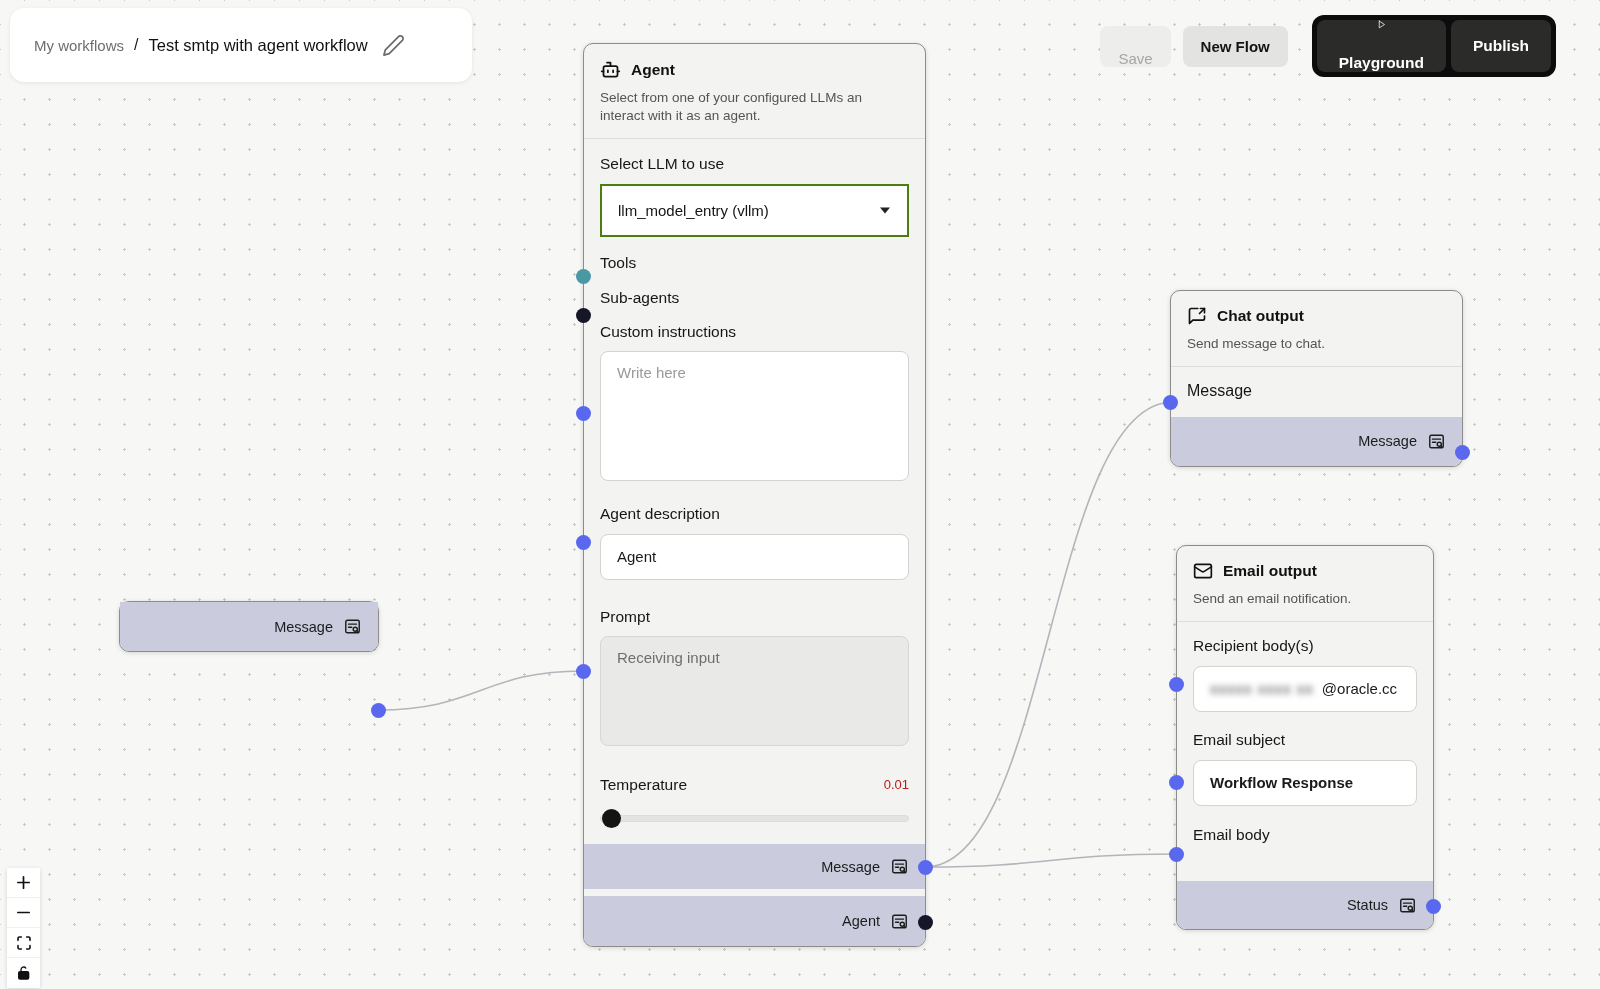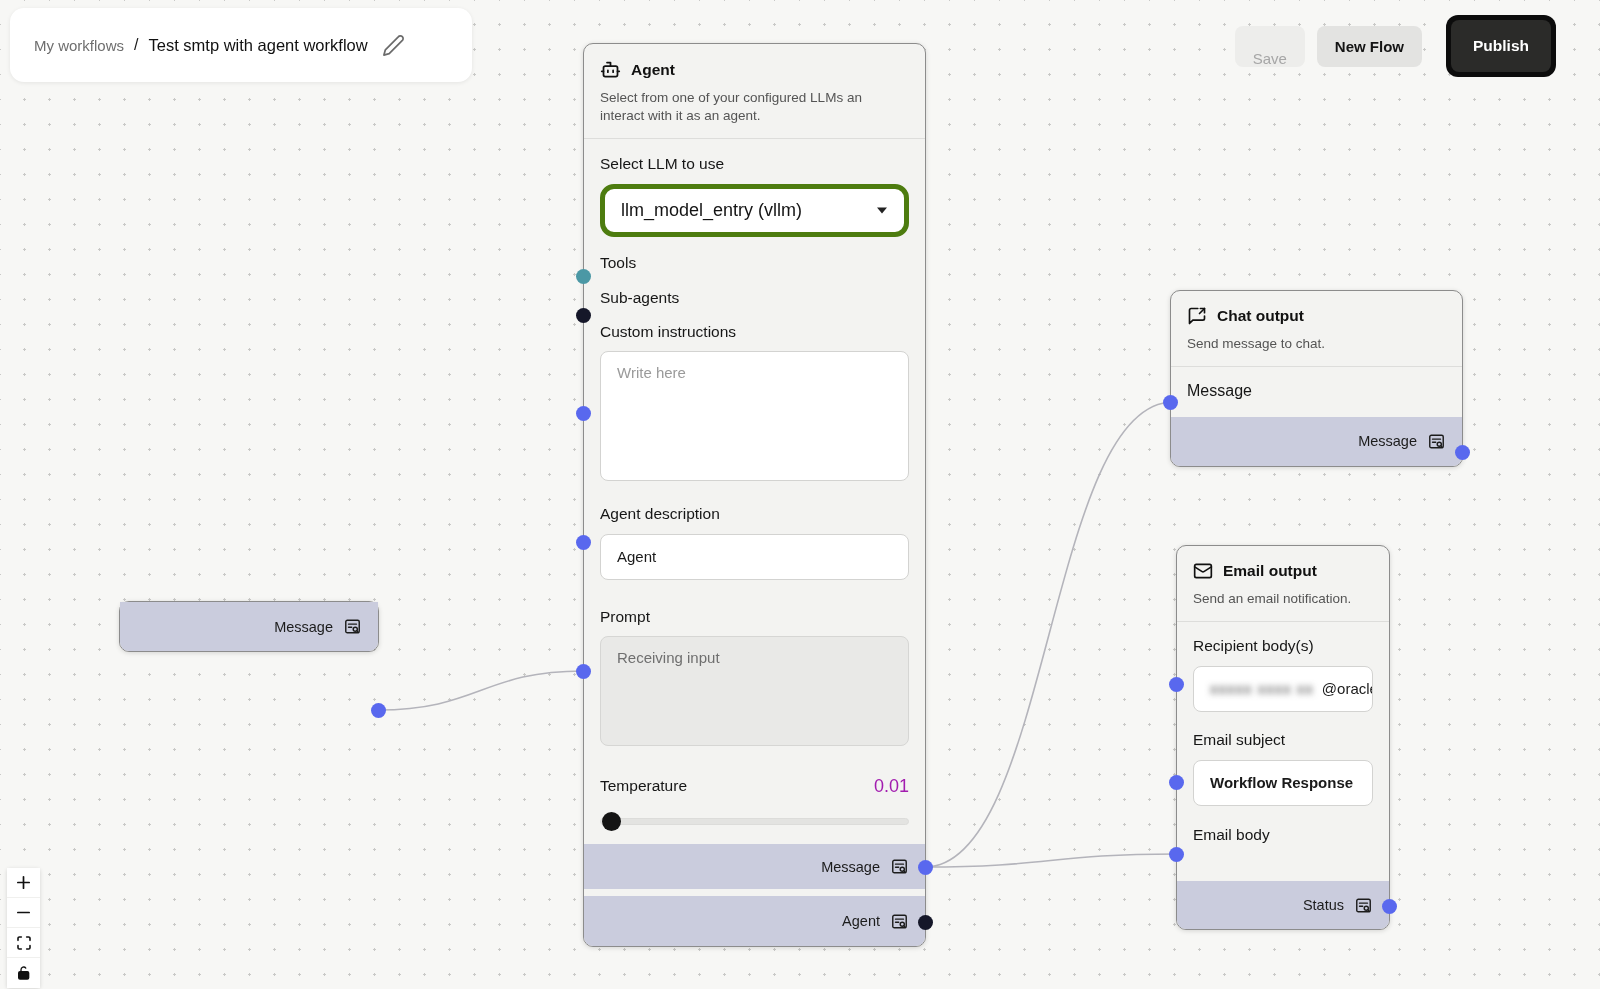--- a/index.html
+++ b/index.html
@@ -53,42 +53,42 @@
   .field-label { font-size:15.5px; color:#161616; }
   .tb { width:100%; border:1px solid #d3d3d1; border-radius:8px; background:#fff;
     font-family:inherit; font-size:15px; color:#1a1a1a; outline:none; }
   input.tb { height:46px; padding:0 16px; }
   textarea.tb { resize:none; padding:12px 16px; }
   textarea.tb::placeholder, input.tb::placeholder { color:#9a9a9a; }
   .tb.disabled { background:#e9e9e7; border-color:#d6d6d4; color:#6f6f6f; }
   .tb.disabled::placeholder { color:#6f6f6f; }
 
   .select-box { margin-top:11px; height:53px; background:#fff;
-    border:5px solid #4d7c0f; border-radius:14px; display:flex; align-items:center;
+    border:2px solid #4d7c0f; border-radius:0; display:flex; align-items:center;
     justify-content:space-between; padding:0 16px; cursor:pointer;
-    font-size:18px; color:#141414; }
+    font-size:15px; color:#141414; }
 
   .footer-row { background:#caccdd; height:45px; display:flex; align-items:center;
     justify-content:flex-end; gap:10px; padding:0 16px; }
   .footer-row .f-label { font-size:14.5px; color:#1c1c1c; }
   .footer-row svg { color:#1c1c1c; }
   .footer-row.last { border-radius:0 0 9px 9px; }
 
   .handle { position:absolute; width:15px; height:15px; border-radius:50%;
     z-index:6; cursor:crosshair; }
   .h-blue { background:#5968ee; }
   .h-teal { background:#4b98a5; }
   .h-dark { background:#151729; }
   .h-left { left:-8px; } .h-right { right:-8px; }
 
   
   .row-plain { margin-top:14px; font-size:15.5px; color:#161616; }
   .temp-row { display:flex; justify-content:space-between; align-items:center;
     margin-top:26px; }
-  .temp-val { font-size:18px; color:#a21caf; }
+  .temp-val { font-size:13px; color:#b91c1c; }
   .slider { position:relative; margin-top:15px; height:18px; cursor:pointer; }
   .slider .track { position:absolute; top:6px; left:0; right:0; height:7px;
     border-radius:4px; background:#e3e3e1; border:1px solid #dcdcda; }
   .slider .knob { position:absolute; top:0; left:2px; width:19px; height:19px;
     border-radius:50%; background:#141414; }
 
   
   .redacted { filter:blur(3px); color:#3a3a3a; letter-spacing:1px; margin-right:8px; }
   .email-input { display:flex; align-items:center; height:46px; background:#fff;
     border:1px solid #d3d3d1; border-radius:8px; padding:0 0 0 16px;
@@ -131,20 +131,26 @@
         <path d="M19 21H5a2 2 0 0 1-2-2V5a2 2 0 0 1 2-2h11l5 5v11a2 2 0 0 1-2 2z"></path>
         <polyline points="17 21 17 13 7 13 7 21"></polyline>
         <polyline points="7 3 7 8 15 8"></polyline>
       </svg>
     <span>Save</span>
   </button>
   <button class="btn btn-newflow">
     <span>New Flow</span>
   </button>
   <div class="dark-group">
+    <button class="btn btn-dark">
+      <svg width="19" height="19" viewBox="0 0 24 24" fill="none" stroke="currentColor" stroke-width="2" stroke-linecap="round" stroke-linejoin="round">
+          <polygon points="6 3 20 12 6 21 6 3"></polygon>
+        </svg>
+      <span>Playground</span>
+    </button>
     <button class="btn btn-dark">
       <span>Publish</span>
     </button>
   </div>
 </div>
 
 <div class="node" style="left:119px; top:601px; width:260px;">
   <div class="footer-row last" style="height:49px;">
     <span class="f-label">Message</span>
     <svg width="19" height="19" viewBox="0 0 24 24" fill="none" stroke="currentColor" stroke-width="1.8" stroke-linecap="round" stroke-linejoin="round">
@@ -245,21 +251,21 @@
         <rect x="3.5" y="4" width="17" height="16" rx="2"></rect>
         <path d="M7 9h10M7 13h4"></path>
         <circle cx="15.5" cy="15.5" r="2.6"></circle>
         <path d="m17.5 17.5 2 2"></path>
       </svg>
   </div>
   <span class="handle h-blue h-left" style="top:104px;"></span>
   <span class="handle h-blue h-right" style="top:154px;"></span>
 </div>
 
-<div class="node" style="left:1176px; top:545px; width:214px; height:385px;">
+<div class="node" style="left:1176px; top:545px; width:258px; height:385px;">
   <div class="node-header">
     <div class="node-title-row">
       <svg width="20" height="20" viewBox="0 0 24 24" fill="none" stroke="#111" stroke-width="2" stroke-linecap="round" stroke-linejoin="round">
           <rect x="2" y="4" width="20" height="16" rx="2"></rect>
           <path d="m22 7-8.97 5.7a1.94 1.94 0 0 1-2.06 0L2 7"></path>
         </svg>
       <span class="node-title">Email output</span>
     </div>
     <div class="node-desc">Send an email notification.</div>
   </div>

